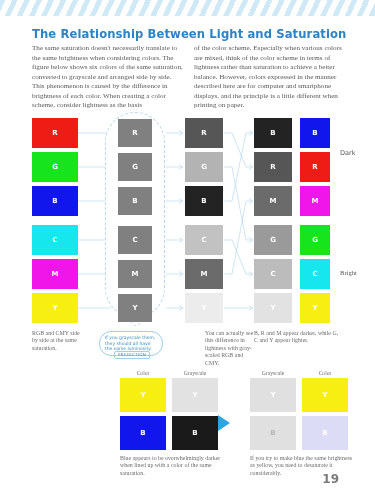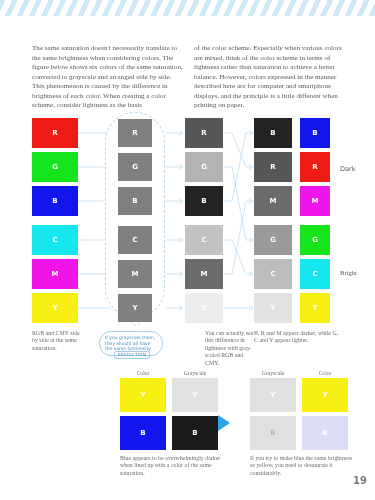--- a/index.html
+++ b/index.html
@@ -77,21 +77,21 @@
   }
 
   
   .lines{position:absolute;left:0;top:0;width:375px;height:220px;}
 
   .side-label{
     position:absolute;
     font-family:"DejaVu Sans", sans-serif;
     font-size:6.6px;color:#595959;
   }
-  .lbl-dark{left:340px;top:47px;}
+  .lbl-dark{left:340px;top:31px;}
   .lbl-bright{left:340px;top:151px;font-family:Liberation Serif, serif;}
 
   
   .cap{
     position:absolute;
     font-size:5.9px;line-height:7.4px;color:#6d6d6f;
   }
   .cap-a{left:32px;top:330px;width:52px;}
   .cap-b{left:205px;top:330px;width:50px;}
   .cap-c{left:254px;top:330px;width:86px;}
@@ -138,32 +138,33 @@
     width:0;height:0;
     border-top:8px solid transparent;
     border-bottom:8px solid transparent;
     border-left:12px solid #2ca5e8;
   }
   .bcap{position:absolute;font-size:5.9px;line-height:7.4px;color:#6d6d6f;}
   .bcap-l{left:120px;top:455px;width:106px;}
   .bcap-r{left:250px;top:455px;width:106px;}
 
   .pageno{
-    position:absolute;right:8px;bottom:14px;
-    font-family:"DejaVu Sans", sans-serif;
-    font-size:10px;font-weight:700;color:#7a7a7a;
+    position:absolute;right:36px;bottom:14px;
+    font-family:"DejaVu Sans", sans-serif;
+    font-size:12px;font-weight:700;color:#7a7a7a;
   }
 </style>
 </head>
 <body>
 
 <div class="page">
 
   <div class="top-band"></div>
 
+  <div class="title">The Relationship Between Light and Saturation</div>
 
   <div class="col-text col-left">The same saturation doesn't necessarily translate to the same brightness when considering colors. The figure below shows six colors of the same saturation, converted to grayscale and arranged side by side. This phenomenon is caused by the difference in brightness of each color. When creating a color scheme, consider lightness as the basis</div>
   <div class="col-text col-right">of the color scheme. Especially when various colors are mixed, think of the color scheme in terms of lightness rather than saturation to achieve a better balance. However, colors expressed in the manner described here are for computer and smartphone displays, and the principle is a little different when printing on paper.</div>
 
   <div class="figure">
 
     <svg class="lines" viewBox="0 0 375 220">
 
       <g stroke="#b9d9ee" stroke-width="0.7" fill="none">
         <line x1="78" y1="15" x2="111" y2="15"></line>

